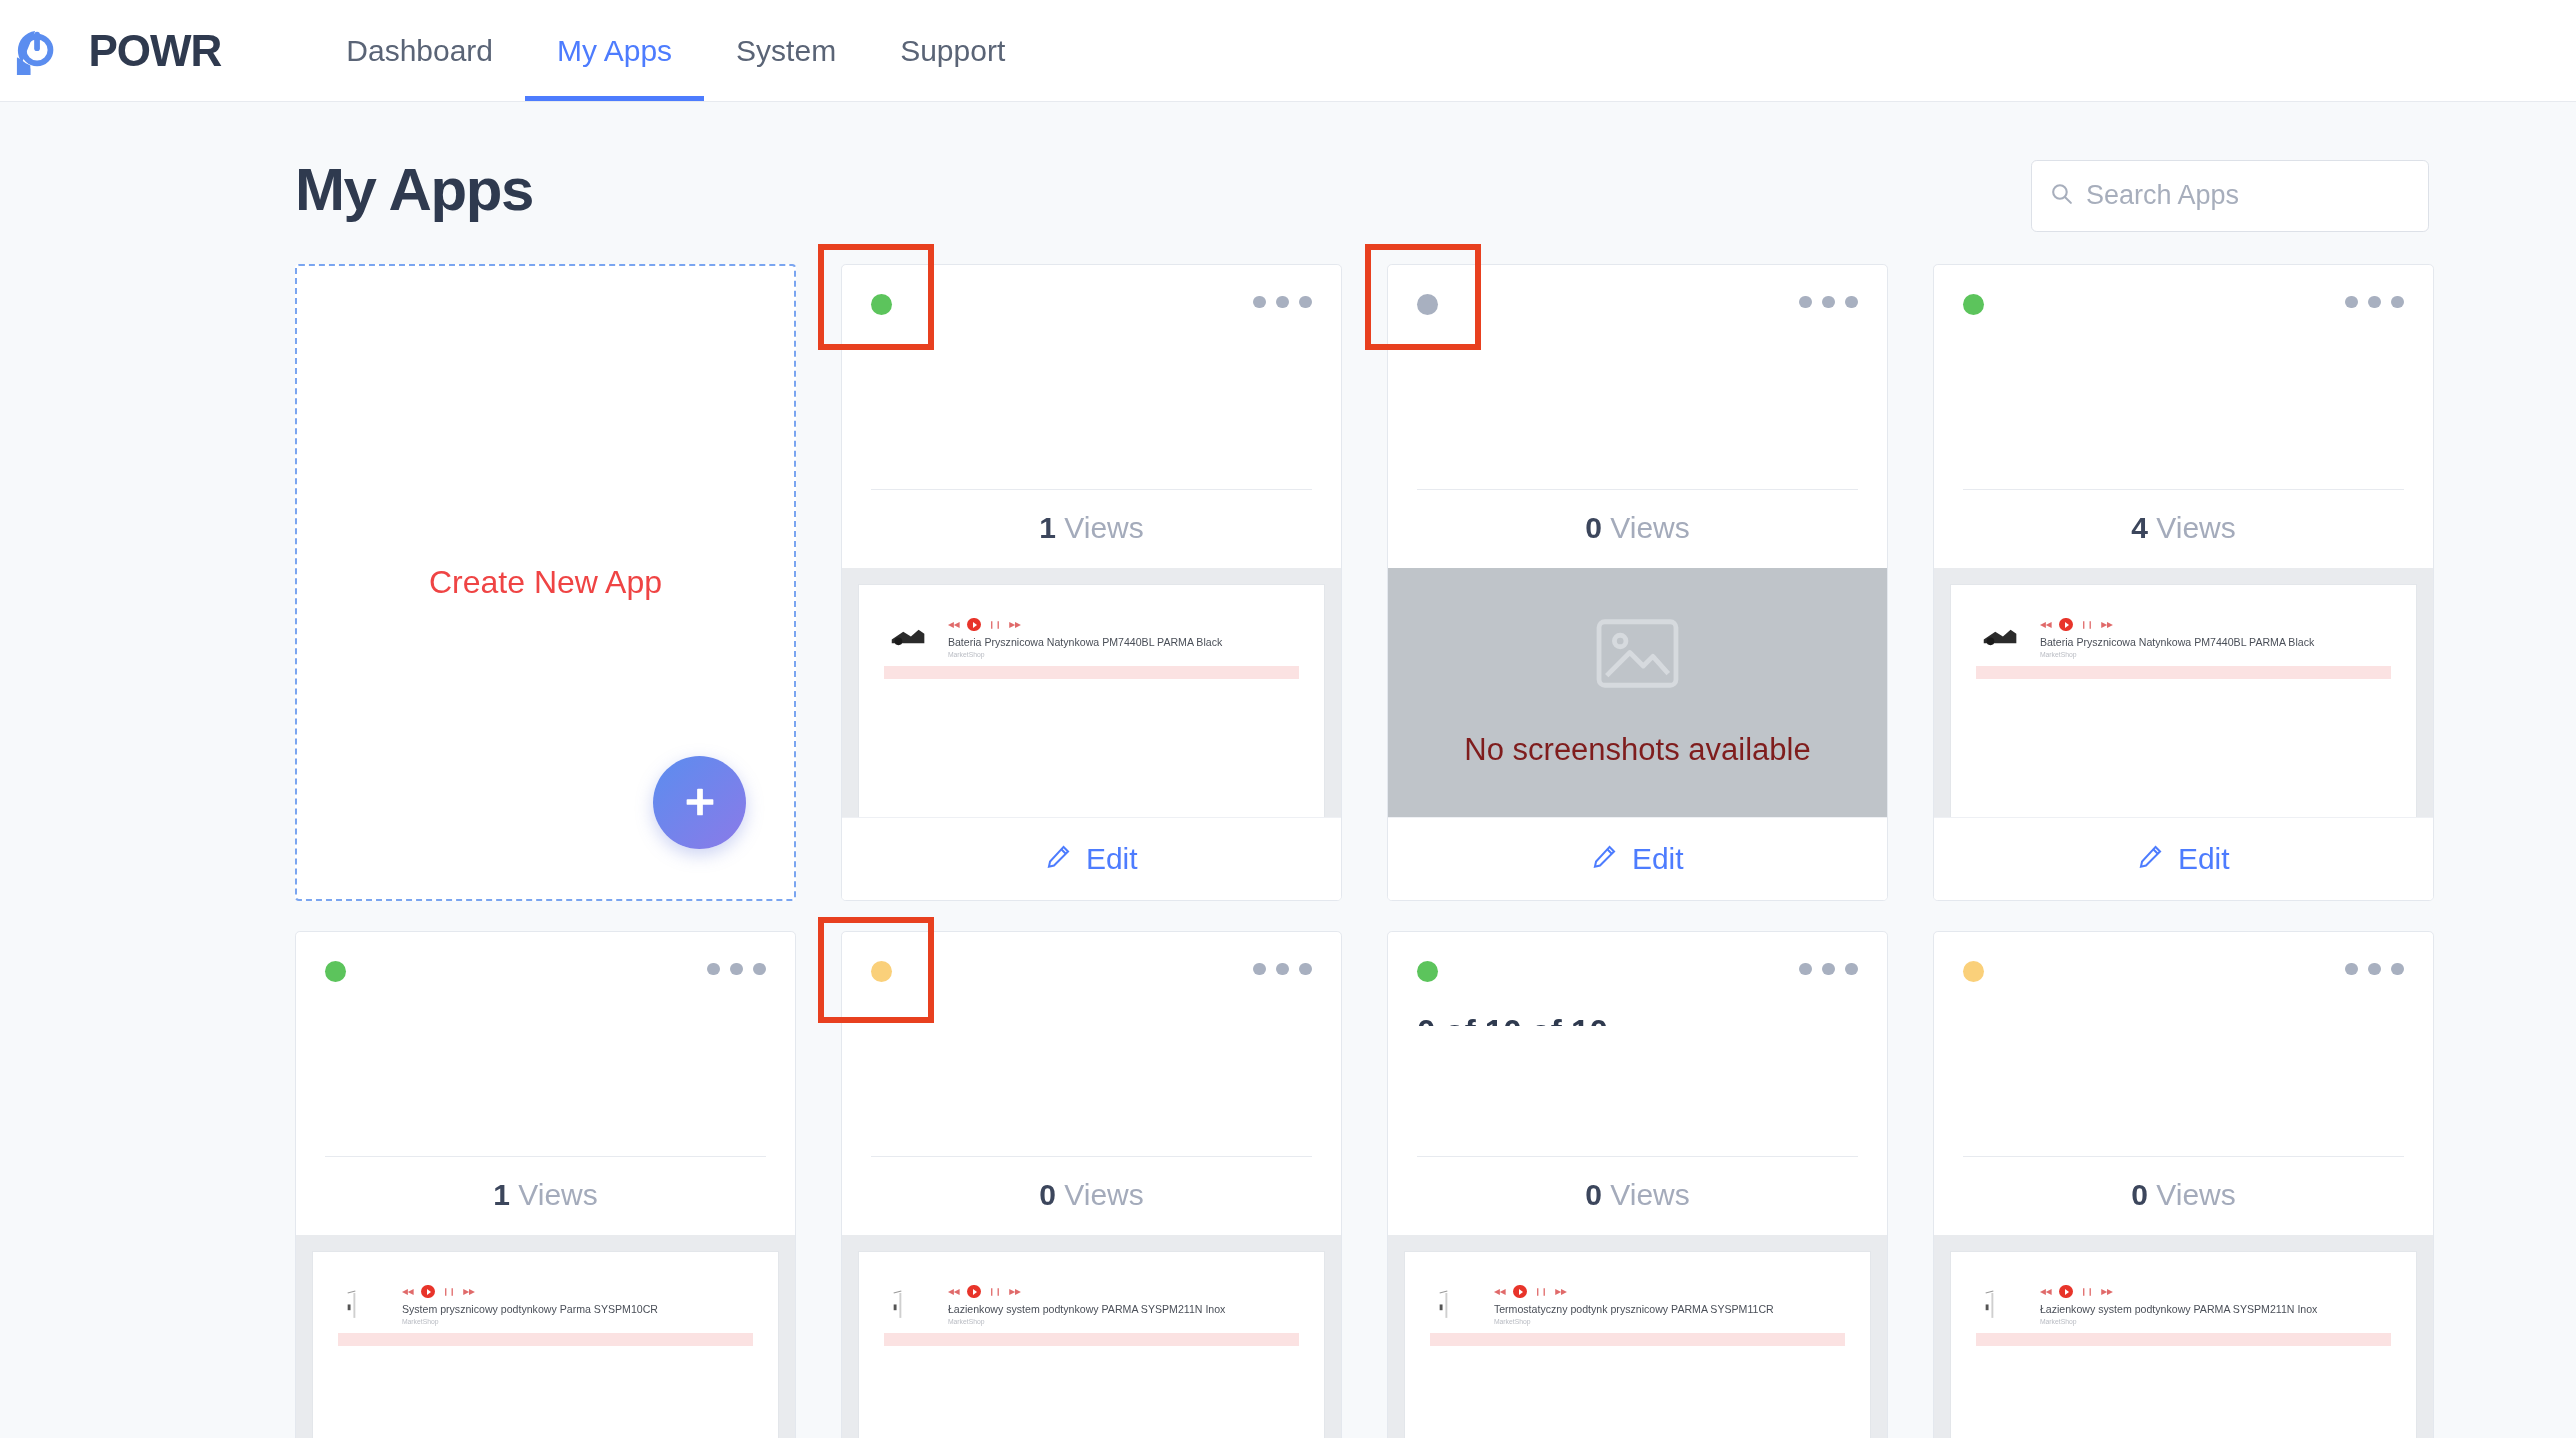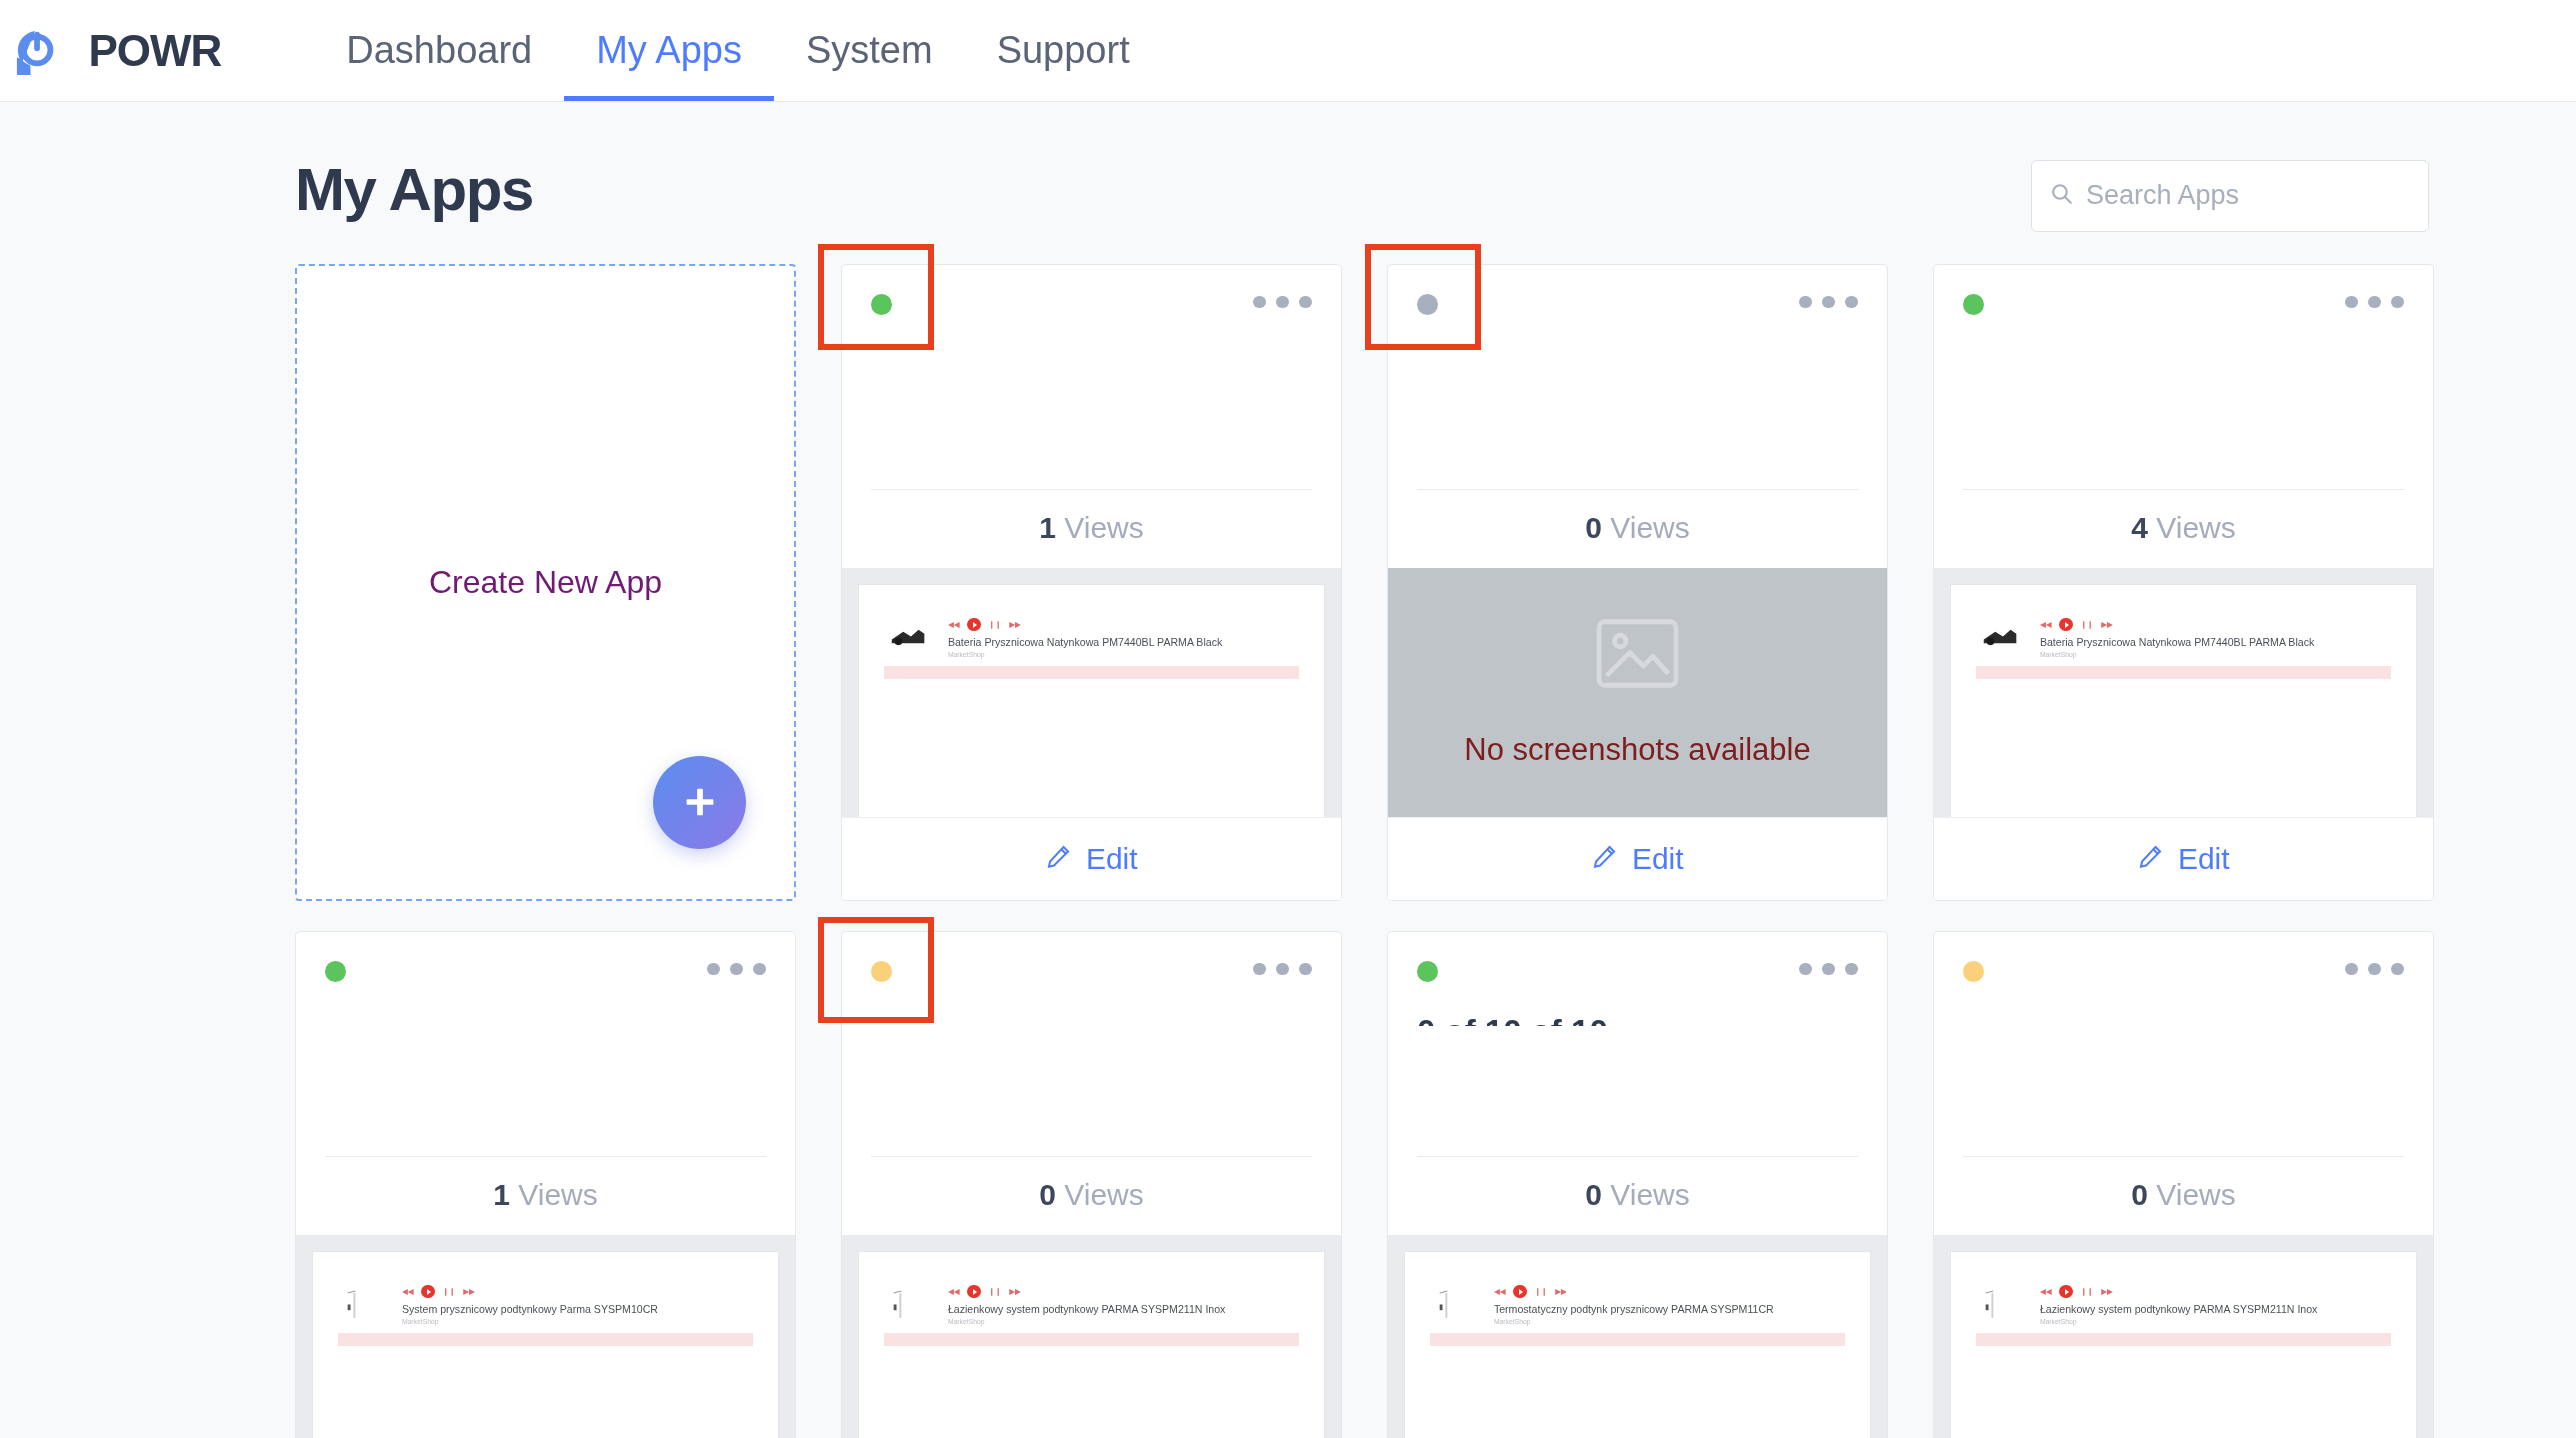--- a/index.html
+++ b/index.html
@@ -33,21 +33,21 @@
     line-height: 1;
   }
   .nav-links {
     display: flex;
     align-items: center;
     height: 100%;
     margin-left: 93px;
     gap: 0;
   }
   .nav-link {
-    font-size: 38px;
+    font-size: 30px;
     color: #5a6476;
     padding: 0 32px;
     height: 100%;
     display: flex;
     align-items: center;
     position: relative;
     cursor: pointer;
     white-space: nowrap;
   }
   .nav-link.active { color: #4d7cfe; }
@@ -111,21 +111,21 @@
     border: 2.9px dashed #7aa5f0;
     border-radius: 3.9px;
     background: #ffffff;
     display: flex;
     align-items: center;
     justify-content: center;
     cursor: pointer;
   }
   .create-tile-label {
     font-size: 32px;
-    color: #701a75;
+    color: #ef4444;
   }
   .fab {
     position: absolute;
     right: 48px; bottom: 50px;
     width: 93px; height: 93px;
     border-radius: 50%;
     background: linear-gradient(135deg, #5b8def 0%, #8b7ae8 100%);
     display: flex; align-items: center; justify-content: center;
     box-shadow: 0 5.8px 17.4px rgba(110,130,220,.35);
     cursor: pointer;

